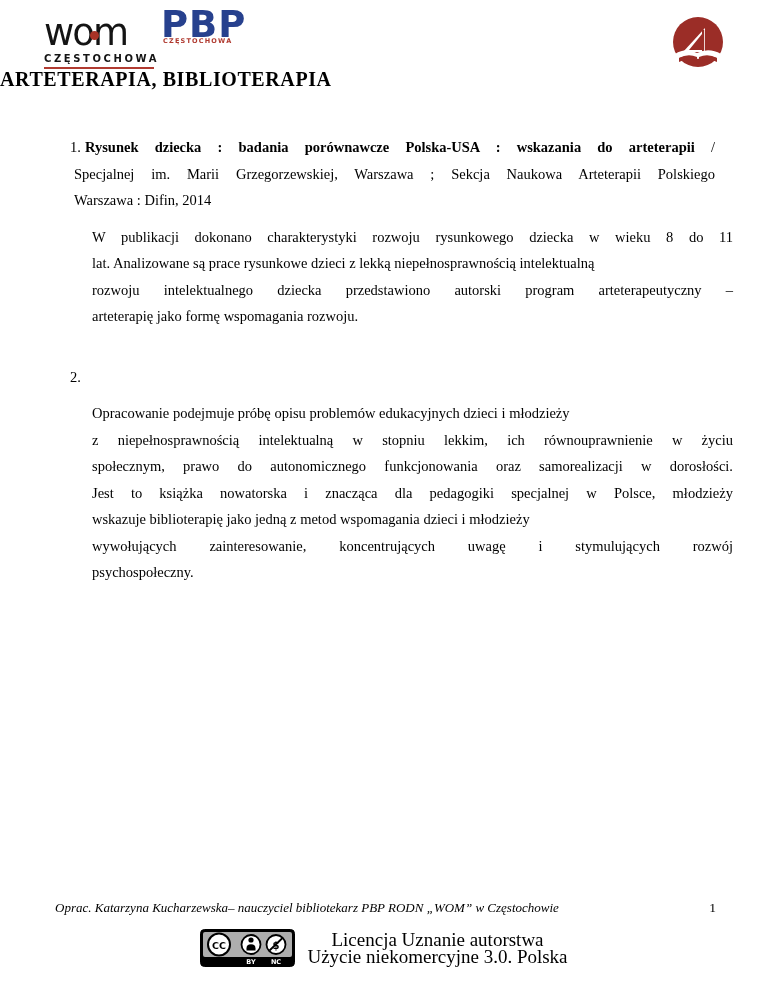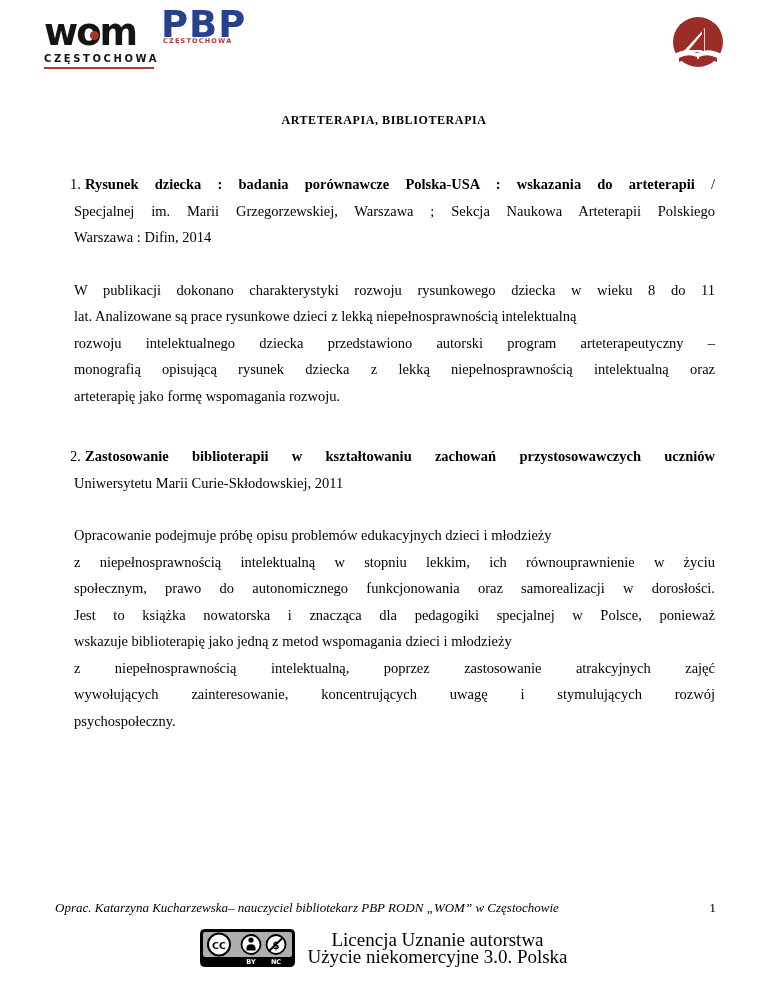--- a/index.html
+++ b/index.html
@@ -10,21 +10,21 @@
     margin:0 auto;
     font-family:"Liberation Serif", serif;
     color:#000;
     overflow:hidden;
   }
   
   .wom-logo{position:absolute;left:44px;top:14px;width:112px;}
   .wom-word{
     position:relative;
     font-family:"DejaVu Sans", sans-serif;
-    font-weight:bold;font-size:37px;line-height:38px;
+    font-weight:normal;font-size:37px;line-height:38px;
     letter-spacing:-2px;color:#141414;
   }
   .wom-dot{
     position:absolute;left:46px;top:17px;
     width:9px;height:9px;border-radius:50%;
     background:#a93226;
   }
   .wom-city{
     font-family:"DejaVu Sans", sans-serif;
     font-weight:bold;font-size:10px;letter-spacing:2.6px;
@@ -38,39 +38,38 @@
     letter-spacing:1px;color:#27418e;
   }
   .pbp-city{
     font-family:"DejaVu Sans", sans-serif;
     font-weight:bold;font-size:6.5px;letter-spacing:1.2px;
     color:#b03a30;margin-top:-8px;margin-left:2px;white-space:nowrap;
   }
   .emblem{position:absolute;left:671px;top:17px;width:54px;height:52px;}
   
   .doc-title{
-    margin:0;padding-top:113px;
-    text-align:center;
-    font-size:12px;font-weight:bold;letter-spacing:0.6px;
+    margin:0;padding-top:68px;
+    font-size:20px;font-weight:bold;letter-spacing:0.6px;
   }
   
   .entries{margin-top:43px;}
   .line{
     margin-left:74px;width:641px;
     font-size:14.5px;line-height:26.5px;min-height:26.5px;
     white-space:normal;
   }
   .line.just{text-align:justify;text-align-last:justify;}
   .line.first{position:relative;padding-left:11px;width:630px;}
   .num{position:absolute;left:-4px;top:0;}
   .bold{font-weight:bold;}
   .citation{margin:0;}
   .description{margin-top:24px;}
   .entry + .entry{margin-top:34px;}
-  .entry .citation + .description{margin-top:26px;}
+  .entry .citation + .description{margin-top:10px;padding-left:18px;}
   
   .footer-row{
     position:absolute;left:55px;right:52px;top:900px;
     display:flex;justify-content:space-between;align-items:baseline;
   }
   .credit{font-style:italic;font-size:13px;}
   .pageno{font-size:13.5px;}
   .license-row{
     position:absolute;left:0;top:929px;width:768px;
     display:flex;justify-content:center;align-items:center;gap:12px;
@@ -112,36 +111,33 @@
       <section class="entry">
         <div class="citation">
           <div class="line just first"><span class="num">1.</span><span class="bold">Rysunek dziecka : badania porównawcze Polska-USA : wskazania do arteterapii</span><span> /</span></div>
           <div class="line just"><span>Specjalnej im. Marii Grzegorzewskiej, Warszawa ; Sekcja Naukowa Arteterapii Polskiego</span></div>
           <div class="line"><span>Warszawa : Difin, 2014</span></div>
         </div>
         <div class="description">
           <div class="line just"><span>W publikacji dokonano charakterystyki rozwoju rysunkowego dziecka w wieku 8 do 11</span></div>
           <div class="line"><span>lat. Analizowane są prace rysunkowe dzieci z lekką niepełnosprawnością intelektualną</span></div>
           <div class="line just"><span>rozwoju intelektualnego dziecka przedstawiono autorski program arteterapeutyczny –</span></div>
-          <div class="line just"><span>monografią opisującą rysunek dziecka z lekką niepełnosprawnością intelektualną oraz</span></div>
           <div class="line"><span>arteterapię jako formę wspomagania rozwoju.</span></div>
         </div>
       </section>
       <section class="entry">
         <div class="citation">
-          <div class="line just first"><span class="num">2.</span><span class="bold">Zastosowanie biblioterapii w kształtowaniu zachowań przystosowawczych uczniów</span></div>
-          <div class="line"><span>Uniwersytetu Marii Curie-Skłodowskiej, 2011</span></div>
+          <div class="line just first"><span class="num">2.</span></div>
         </div>
         <div class="description">
           <div class="line"><span>Opracowanie podejmuje próbę opisu problemów edukacyjnych dzieci i młodzieży</span></div>
           <div class="line just"><span>z niepełnosprawnością intelektualną w stopniu lekkim, ich równouprawnienie w życiu</span></div>
           <div class="line just"><span>społecznym, prawo do autonomicznego funkcjonowania oraz samorealizacji w dorosłości.</span></div>
-          <div class="line just"><span>Jest to książka nowatorska i znacząca dla pedagogiki specjalnej w Polsce, ponieważ</span></div>
+          <div class="line just"><span>Jest to książka nowatorska i znacząca dla pedagogiki specjalnej w Polsce, młodzieży</span></div>
           <div class="line"><span>wskazuje biblioterapię jako jedną z metod wspomagania dzieci i młodzieży</span></div>
-          <div class="line just"><span>z niepełnosprawnością intelektualną, poprzez zastosowanie atrakcyjnych zajęć</span></div>
           <div class="line just"><span>wywołujących zainteresowanie, koncentrujących uwagę i stymulujących rozwój</span></div>
           <div class="line"><span>psychospołeczny.</span></div>
         </div>
       </section>
     </main>
 
   <div class="footer-row">
     <span class="credit">Oprac. Katarzyna Kucharzewska– nauczyciel bibliotekarz PBP RODN „WOM” w Częstochowie</span>
     <span class="pageno">1</span>
   </div>

